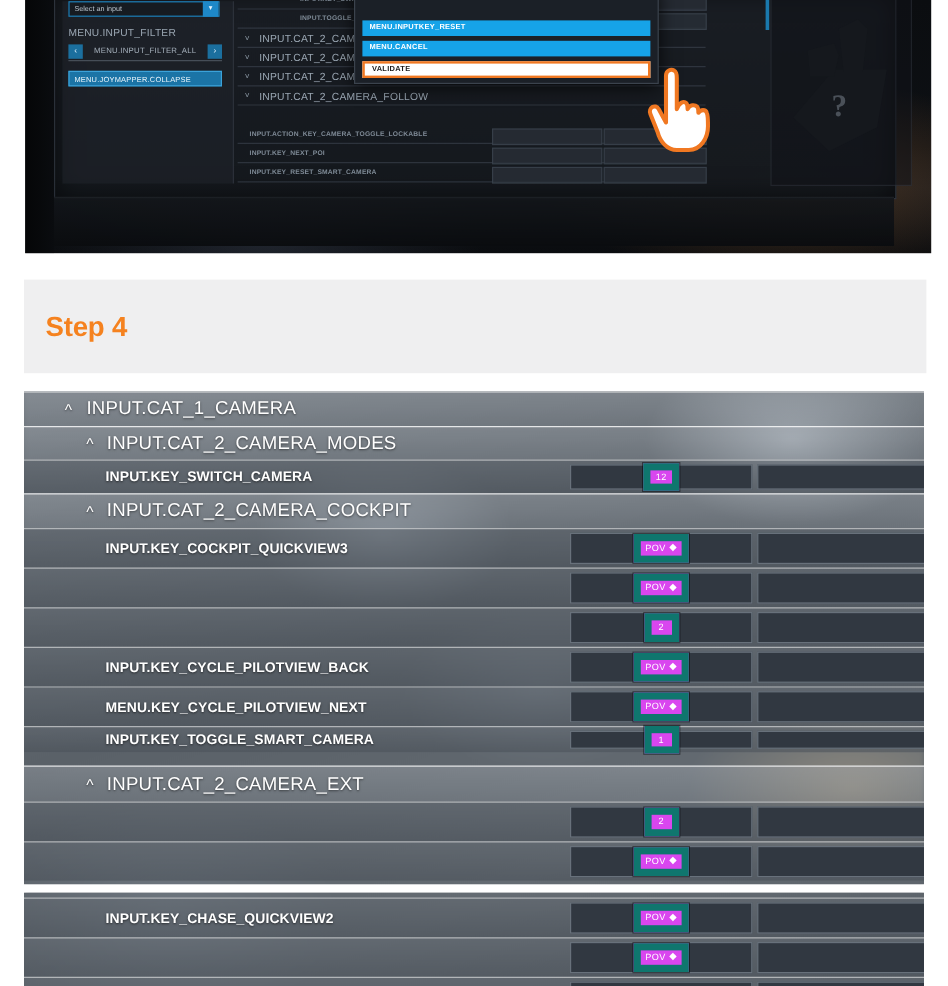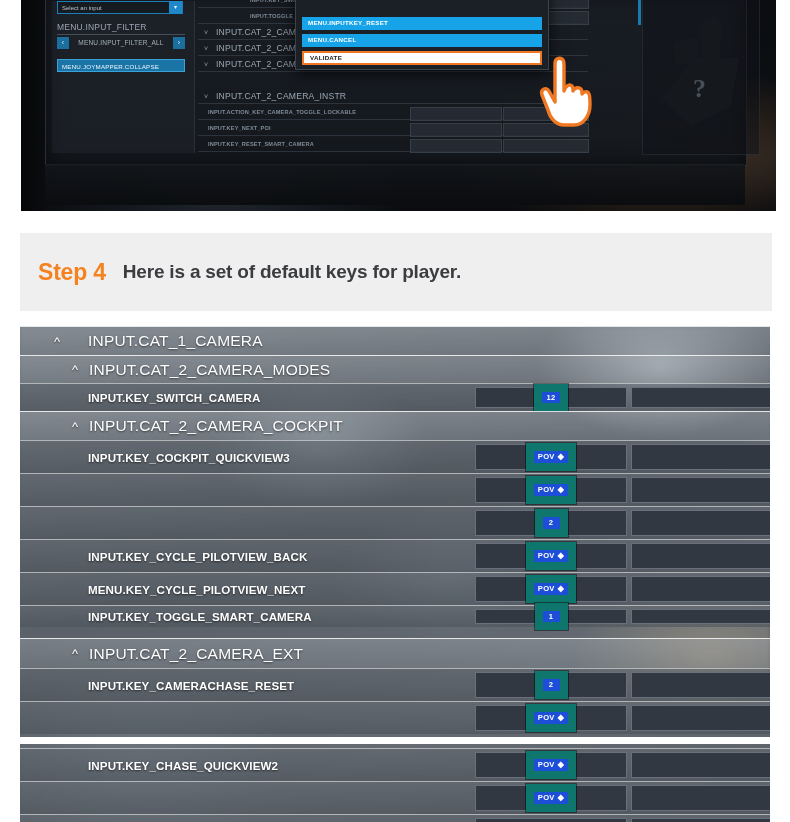--- a/index.html
+++ b/index.html
@@ -68,21 +68,21 @@
     box-sizing: border-box;
   }
   .mini-select .caret {
     position: absolute; right: 0; top: -1px; width: 13px; height: 13px;
     background: #1e88c8; color: #e8f4fb; font-size: 6px; text-align: center; line-height: 13px;
   }
   .mini-label {
     position: absolute; left: 5px; top: 21px; width: 128px;
     color: #9aa6b2; font-size: 8.5px; letter-spacing: .2px;
     border-bottom: 1px solid rgba(150,165,180,0.35);
-    padding-bottom: 2px;
+    padding-bottom: 18px;
   }
   .mini-filterrow {
     position: absolute; left: 5px; top: 36px; width: 128px; height: 12px;
   }
   .mini-arrow {
     position: absolute; top: 0; width: 12px; height: 12px;
     background: #1b6f9e; color: #d9eefb; font-size: 7px; text-align:center; line-height: 12px;
   }
   .mini-arrow.l { left: 0; }
   .mini-arrow.r { right: 0; }
@@ -237,24 +237,24 @@
     background: #313841;
     border: 1px solid rgba(150,160,172,0.55);
     box-sizing: border-box;
     display: flex; align-items: center; justify-content: center;
   }
   .row.leaf .cell.c1 { left: 455px; width: 152px; }
   .row.leaf .cell.c2 { left: 611px; width: 152px; }
 
   .badge {
     display: inline-flex; align-items: center; justify-content: center;
-    background: #1d4ed8;
-    border: 8px solid #0f766e;
+    background: #d946ef;
+    border: 6px solid #0f766e;
     color: #ffffff;
-    font-size: 7.6px; font-weight: bold;
+    font-size: 7.6px; font-weight: normal;
     letter-spacing: .3px;
     line-height: 1;
     padding: 2px 3px;
     min-width: 8px;
     box-shadow: 0 0 0 1px rgba(0,0,0,0.45);
   }
   .badge.pov { padding: 2px 4px; gap: 3px; }
   .badge .arr { font-size: 8px; display: inline-block; transform: translateY(-0.5px); }
   .badge.key { padding: 2px 4px; min-width: 9px; }
 
@@ -305,23 +305,23 @@
             <div class="t">INPUT.CAT_2_CAMERA_MODES</div>
           </div>
         <div class="mrow cat" style="top:48px">
             <div class="chev">˅</div>
             <div class="t">INPUT.CAT_2_CAMERA_COCKPIT</div>
           </div>
         <div class="mrow cat" style="top:64px">
             <div class="chev">˅</div>
             <div class="t">INPUT.CAT_2_CAMERA_EXT</div>
           </div>
-        <div class="mrow cat" style="top:96px">
+        <div class="mrow cat" style="top:80px">
             <div class="chev">˅</div>
-            <div class="t">INPUT.CAT_2_CAMERA_INSTR</div>
+            <div class="t">INPUT.CAT_2_CAMERA_FOLLOW</div>
           </div>
         <div class="mrow leaf" style="top:112px">
             <div class="t" style="padding-left:10px">INPUT.ACTION_KEY_CAMERA_TOGGLE_LOCKABLE</div>
             <div class="cell c1"></div>
             <div class="cell c2"></div>
           </div>
         <div class="mrow leaf" style="top:128px">
             <div class="t" style="padding-left:10px">INPUT.KEY_NEXT_POI</div>
             <div class="cell c1"></div>
             <div class="cell c2"></div>
@@ -362,29 +362,28 @@
                    L4 40 C2 35 8 31 11 36 L17 47 Z" fill="#ffffff" stroke="#f07822" stroke-width="3.4" stroke-linejoin="round"></path>
         </svg>
       </div>
     </div>
 
     <div class="shot-bottombar"></div>
   </div>
 
   <div class="step">
     <div class="step-num">Step 4</div>
-    <div class="step-text">Here is a set of default keys for player.</div>
   </div>
 
   <div class="keypanel" id="panel-a">
     <div class="bg"></div>
 
     <div class="row cat" style="top:0px;height:29px">
       <div class="chev" style="left:30px;width:14px">^</div>
-      <div class="label" style="left:68px">INPUT.CAT_1_CAMERA</div>
+      <div class="label" style="left:52px">INPUT.CAT_1_CAMERA</div>
     </div>
 
     <div class="row cat" style="top:29px;height:28px">
       <div class="chev" style="left:48px;width:14px">^</div>
       <div class="label" style="left:69px">INPUT.CAT_2_CAMERA_MODES</div>
     </div>
 
     <div class="row leaf" style="top:57px;height:28px">
       <div class="label">INPUT.KEY_SWITCH_CAMERA</div>
       <div class="cell c1">
@@ -455,21 +454,20 @@
       </div>
       <div class="cell c2"></div>
     </div>
 
     <div class="row cat" style="top:312px;height:30px">
       <div class="chev" style="left:48px;width:14px">^</div>
       <div class="label" style="left:69px">INPUT.CAT_2_CAMERA_EXT</div>
     </div>
 
     <div class="row leaf" style="top:342px;height:33px">
-      <div class="label">INPUT.KEY_CAMERACHASE_RESET</div>
       <div class="cell c1">
         <span class="badge key">2</span>
       </div>
       <div class="cell c2"></div>
     </div>
 
     <div class="row leaf" style="top:375px;height:33px">
       <div class="cell c1">
         <span class="badge pov">
             <span>POV</span>

